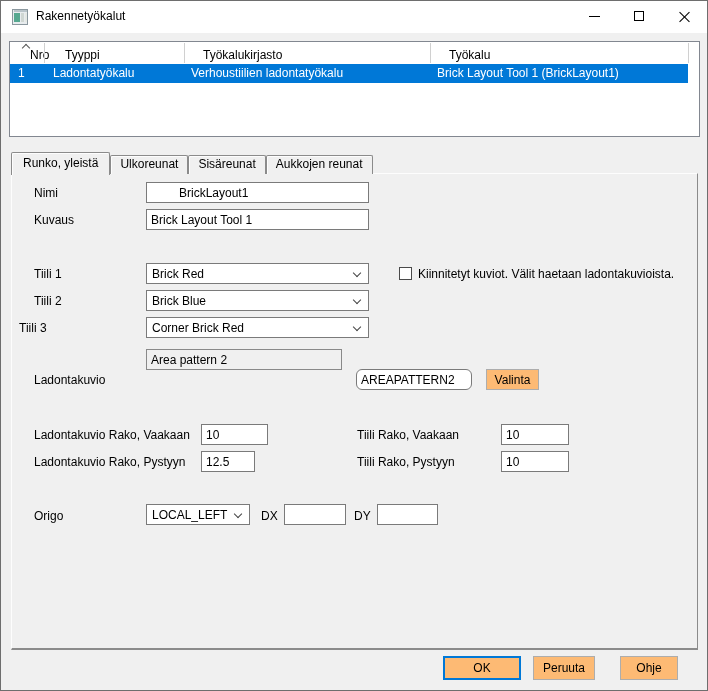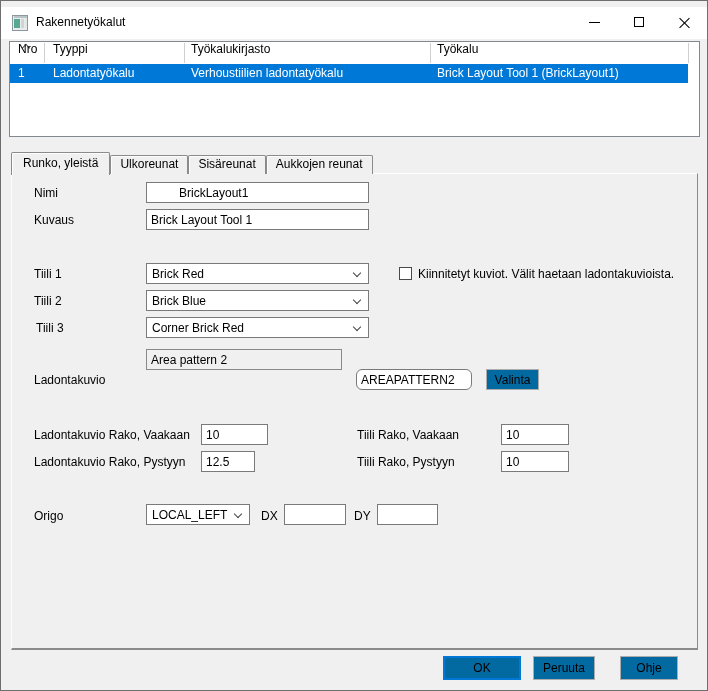--- a/index.html
+++ b/index.html
@@ -5,21 +5,21 @@
   * { margin: 0; padding: 0; box-sizing: border-box; }
   html, body { background: #d7d7d7; }
   body { font-family: "Liberation Sans", sans-serif; font-size: 12px; color: #000; }
 
   .window {
     position: relative; width: 708px; height: 691px;
     background: #f0f0f0; border: 1px solid #6e6e6e; overflow: hidden;
   }
 
   
-  .titlebar { position: absolute; left: 0; top: 0; width: 100%; height: 32px; background: #ffffff; margin-top: 6px; }
+  .titlebar { position: absolute; left: 0; top: 0; width: 100%; height: 32px; background: #ffffff; }
   .win-icon { position: absolute; left: 11px; top: 8px; width: 16px; height: 16px; border: 1px solid #8a979e; background: #e8ecee; }
   .win-icon .pane-a { position: absolute; left: 1px; top: 3px; width: 6px; height: 9px; background: #56a890; }
   .win-icon .pane-b { position: absolute; left: 8px; top: 3px; width: 3px; height: 9px; background: #cfd6d2; }
   .win-icon .pane-c { position: absolute; left: 12px; top: 3px; width: 2px; height: 9px; background: #e4e8e4; }
   .win-icon .bar { position: absolute; left: 1px; top: 0; width: 13px; height: 2px; background: #b9c4c9; }
   .title-text { position: absolute; left: 35px; top: 0; line-height: 31px; font-size: 12px; }
   .caption-btn { position: absolute; top: 0; width: 45px; height: 31px; background: #fff; }
   .caption-btn.min { right: 90px; } .caption-btn.max { right: 45px; } .caption-btn.close { right: 0; }
   .glyph-min { position: absolute; left: 17px; top: 15px; width: 11px; height: 1px; background: #000; }
   .glyph-max { position: absolute; left: 17px; top: 10px; width: 10px; height: 10px; border: 1px solid #000; }
@@ -27,21 +27,21 @@
   .glyph-close::before, .glyph-close::after {
     content: ""; position: absolute; left: 5px; top: -1px; width: 1px; height: 14px; background: #000;
   }
   .glyph-close::before { transform: rotate(45deg); }
   .glyph-close::after { transform: rotate(-45deg); }
 
   
   .listview { position: absolute; left: 8px; top: 40px; width: 691px; height: 96px; background: #fff; border: 1px solid #828790; }
   .lv-header { position: absolute; left: 0; top: 0; width: 100%; height: 22px; background: #fff; }
   .lv-sep { position: absolute; top: 1px; width: 1px; height: 20px; background: #d0d0d0; }
-  .lv-head-label { position: absolute; top: 0; white-space: nowrap; }
+  .lv-head-label { position: absolute; top: 6px; white-space: nowrap; margin-left: 12px; }
   .sort-asc { position: absolute; left: 13px; top: 3px; width: 6px; height: 6px; border-left: 1px solid #555; border-top: 1px solid #555; transform: rotate(45deg); }
   .lv-row { position: absolute; left: 0; top: 22px; width: 678px; height: 19px; background: #0078d7; color: #fff; cursor: default; }
   .lv-cell { position: absolute; top: 0; line-height: 19px; white-space: nowrap; }
 
   
   .tabstrip { position: absolute; left: 10px; top: 150px; height: 23px; display: flex; align-items: flex-end; z-index: 2; }
   .tab {
     height: 19px; line-height: 17px; padding: 0 9px; background: #f0f0f0; white-space: nowrap;
     border: 1px solid #8b8b8b; border-bottom: none; border-radius: 2px 2px 0 0;
     box-shadow: inset 1px 1px 0 #fdfdfd; cursor: default;
@@ -58,21 +58,21 @@
   .tbox {
     position: absolute; height: 21px; background: #fff; border: 1px solid #7a7a7a;
     font-family: "Liberation Sans", sans-serif; font-size: 12px; color: #000; padding: 0 4px; outline: none;
   }
   .tbox.readonly { background: #f0f0f0; border-color: #898989; }
   .combo { position: absolute; height: 21px; background: #fff; border: 1px solid #7a7a7a; cursor: default; }
   .combo .val { position: absolute; left: 5px; top: 3px; white-space: nowrap; }
   .combo .chev { position: absolute; right: 8px; top: 6px; width: 6px; height: 6px; border-right: 1px solid #444; border-bottom: 1px solid #444; transform: rotate(45deg); }
   .checkbox { position: absolute; left: 398px; top: 266px; width: 13px; height: 13px; background: #fff; border: 1px solid #4a4a4a; cursor: default; }
   .btn {
-    position: absolute; height: 24px; background: #0369a1; border: 1px solid #adadad;
+    position: absolute; height: 24px; background: #fdba74; border: 1px solid #adadad;
     font-family: "Liberation Sans", sans-serif; font-size: 12px; text-align: center; cursor: default;
   }
   .btn.default { border: 2px solid #0078d7; }
   .btn.small { height: 21px; }
 </style>
 </head>
 <body>
 
 <div class="window">
 
@@ -120,21 +120,21 @@
     <div class="tab">Ulkoreunat</div>
     <div class="tab">Sisäreunat</div>
     <div class="tab">Aukkojen reunat</div>
   </div>
   <div class="tabpage"></div>
 
   <div class="flabel" style="left:33px; top:185px">Nimi</div>
   <div class="flabel" style="left:33px; top:212px">Kuvaus</div>
   <div class="flabel" style="left:33px; top:266px">Tiili 1</div>
   <div class="flabel" style="left:33px; top:293px">Tiili 2</div>
-  <div class="flabel" style="left:35px; top:320px">Tiili 3</div>
+  <div class="flabel" style="left:18px; top:320px">Tiili 3</div>
   <div class="flabel" style="left:33px; top:372px">Ladontakuvio</div>
   <div class="flabel" style="left:33px; top:427px">Ladontakuvio Rako, Vaakaan</div>
   <div class="flabel" style="left:33px; top:454px">Ladontakuvio Rako, Pystyyn</div>
   <div class="flabel" style="left:356px; top:427px">Tiili Rako, Vaakaan</div>
   <div class="flabel" style="left:356px; top:454px">Tiili Rako, Pystyyn</div>
   <div class="flabel" style="left:33px; top:508px">Origo</div>
 
   <input class="tbox" style="left: 145px; top: 181px; width: 223px; padding-left: 32px;" value="BrickLayout1">
   <input class="tbox" style="left: 145px; top: 208px; width: 223px;" value="Brick Layout Tool 1">
 

